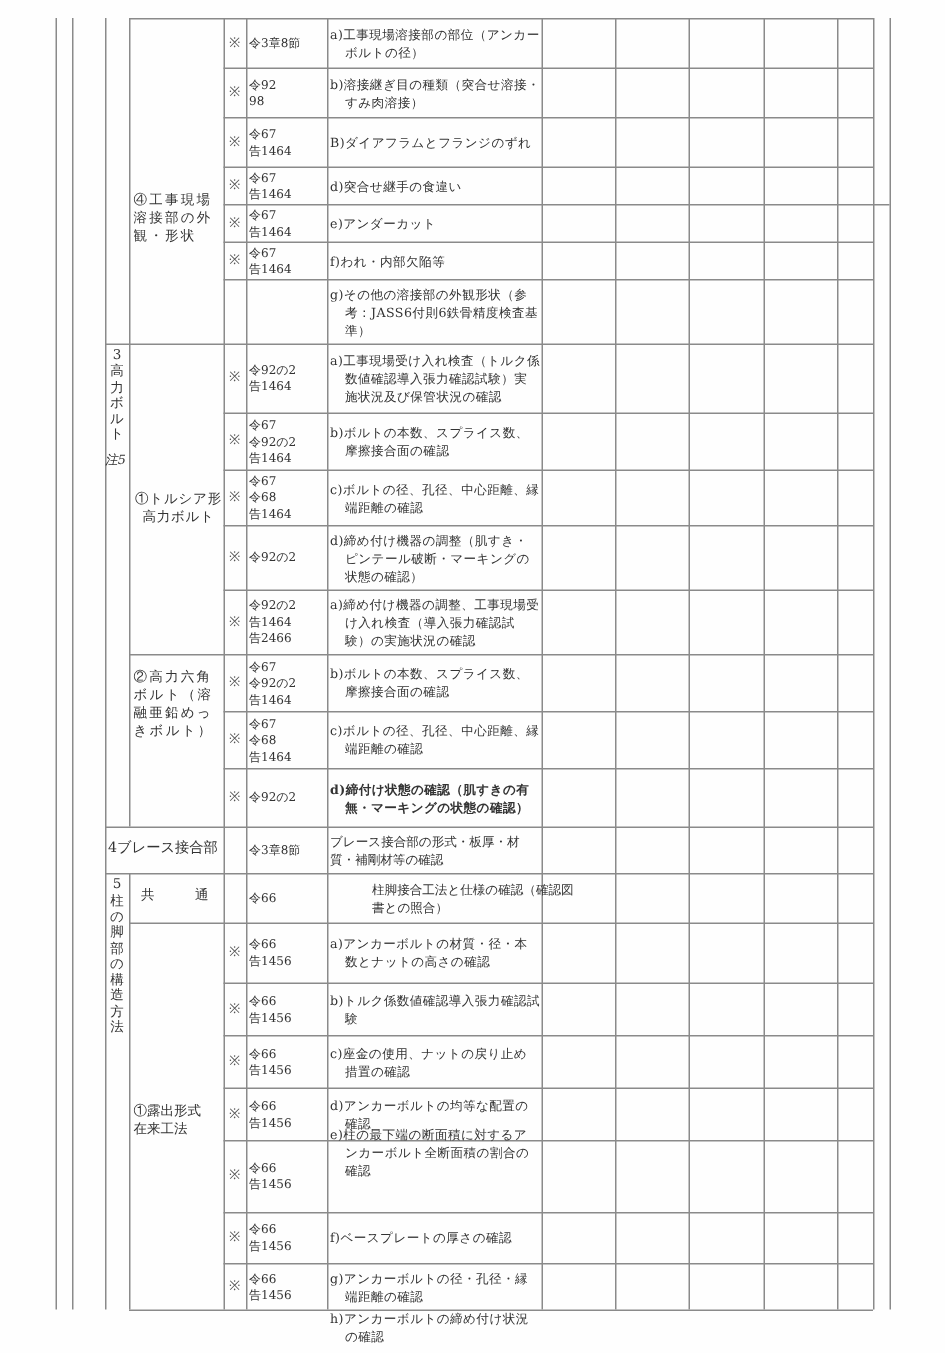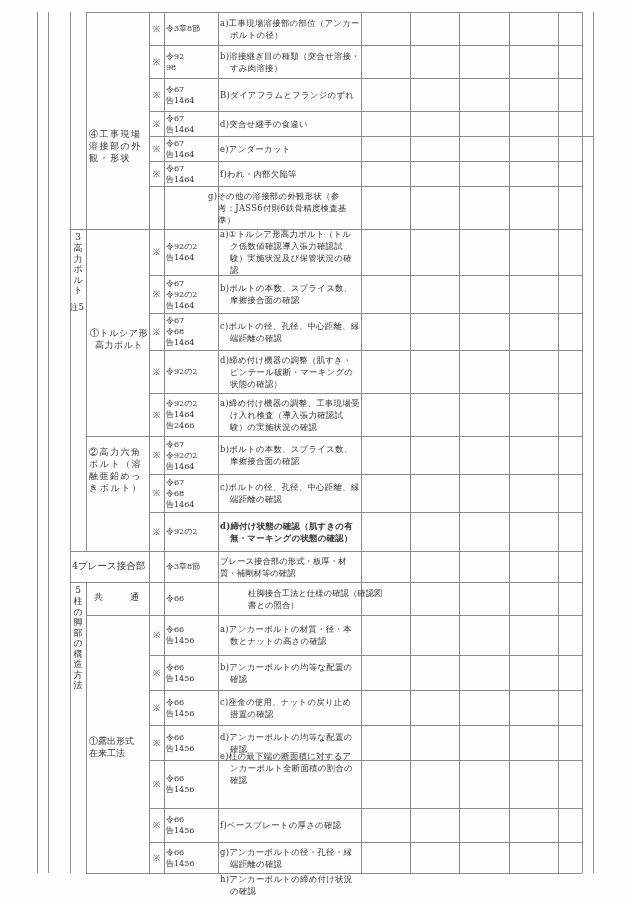--- a/index.html
+++ b/index.html
@@ -135,35 +135,35 @@
       <div class="cell desc" style="left: 218px; top: 161px; width: 143px; height: 25px;">
         <div class="first">f)われ・内部欠陥等</div>
       </div>
       <div class="cell" style="left: 361px; top: 161px; width: 49px; height: 25px;"></div>
       <div class="cell" style="left: 410px; top: 161px; width: 49px; height: 25px;"></div>
       <div class="cell" style="left: 459px; top: 161px; width: 50px; height: 25px;"></div>
       <div class="cell" style="left: 509px; top: 161px; width: 49px; height: 25px;"></div>
       <div class="cell" style="left: 558px; top: 161px; width: 24px; height: 25px;"></div>
       <div class="cell mark" style="left: 149px; top: 186px; width: 15px; height: 43px;"></div>
       <div class="cell ref" style="left: 164px; top: 186px; width: 54px; height: 43px;"></div>
-      <div class="cell desc" style="left: 206px; top: 186px; width: 143px; height: 43px;">
+      <div class="cell desc" style="left: 218px; top: 186px; width: 143px; height: 43px;">
         <div class="first">g)その他の溶接部の外観形状（参考：JASS6付則6鉄骨精度検査基準）</div>
       </div>
       <div class="cell" style="left: 361px; top: 186px; width: 49px; height: 43px;"></div>
       <div class="cell" style="left: 410px; top: 186px; width: 49px; height: 43px;"></div>
       <div class="cell" style="left: 459px; top: 186px; width: 50px; height: 43px;"></div>
       <div class="cell" style="left: 509px; top: 186px; width: 49px; height: 43px;"></div>
       <div class="cell" style="left: 558px; top: 186px; width: 24px; height: 43px;"></div>
       <div class="cell mark" style="left: 149px; top: 229px; width: 15px; height: 46px;">※</div>
       <div class="cell ref" style="left: 164px; top: 229px; width: 54px; height: 46px;">
         <div>令92の2</div>
         <div>告1464</div>
       </div>
       <div class="cell desc" style="left: 218px; top: 229px; width: 143px; height: 46px;">
-        <div class="first">a)①トルシア形高力ボルト（トルク係数値確認導入張力確認試験）実施状況及び保管状況の確認</div>
+        <div class="first">a)工事現場受け入れ検査（トルク係数値確認導入張力確認試験）実施状況及び保管状況の確認</div>
       </div>
       <div class="cell" style="left: 361px; top: 229px; width: 49px; height: 46px;"></div>
       <div class="cell" style="left: 410px; top: 229px; width: 49px; height: 46px;"></div>
       <div class="cell" style="left: 459px; top: 229px; width: 50px; height: 46px;"></div>
       <div class="cell" style="left: 509px; top: 229px; width: 49px; height: 46px;"></div>
       <div class="cell" style="left: 558px; top: 229px; width: 24px; height: 46px;"></div>
       <div class="cell mark" style="left: 149px; top: 275px; width: 15px; height: 38px;">※</div>
       <div class="cell ref" style="left: 164px; top: 275px; width: 54px; height: 38px;">
         <div>令67</div>
         <div>令92の2</div>
@@ -293,21 +293,21 @@
       <div class="cell" style="left: 410px; top: 615px; width: 49px; height: 40px;"></div>
       <div class="cell" style="left: 459px; top: 615px; width: 50px; height: 40px;"></div>
       <div class="cell" style="left: 509px; top: 615px; width: 49px; height: 40px;"></div>
       <div class="cell" style="left: 558px; top: 615px; width: 24px; height: 40px;"></div>
       <div class="cell mark" style="left: 149px; top: 655px; width: 15px; height: 35px;">※</div>
       <div class="cell ref" style="left: 164px; top: 655px; width: 54px; height: 35px;">
         <div>令66</div>
         <div>告1456</div>
       </div>
       <div class="cell desc" style="left: 218px; top: 655px; width: 143px; height: 35px;">
-        <div class="first">b)アンカーボルトの均等な配置の確認</div>
+        <div class="first">b)トルク係数値確認導入張力確認試験</div>
       </div>
       <div class="cell" style="left: 361px; top: 655px; width: 49px; height: 35px;"></div>
       <div class="cell" style="left: 410px; top: 655px; width: 49px; height: 35px;"></div>
       <div class="cell" style="left: 459px; top: 655px; width: 50px; height: 35px;"></div>
       <div class="cell" style="left: 509px; top: 655px; width: 49px; height: 35px;"></div>
       <div class="cell" style="left: 558px; top: 655px; width: 24px; height: 35px;"></div>
       <div class="cell mark" style="left: 149px; top: 690px; width: 15px; height: 35px;">※</div>
       <div class="cell ref" style="left: 164px; top: 690px; width: 54px; height: 35px;">
         <div>令66</div>
         <div>告1456</div>
@@ -385,21 +385,21 @@
     </div>
 
   <div class="cell vert" style="left:71px;top:232px;">3</div>
   <div class="cell vert" style="left:71px;top:243px;" id="s3label">
       <div>高</div>
       <div>力</div>
       <div>ボ</div>
       <div>ル</div>
       <div>ト</div>
     </div>
-  <div class="cell" style="left:70px;top:301px;font-size:8.5px;">注5</div>
+  <div class="cell" style="left:70px;top:301px;font-size:8.5px;font-style:italic;">注5</div>
 
   <div class="cell grp" style="left:70px;top:560px;font-size:9.5px;">4ブレース接合部</div>
 
   <div class="cell vert" style="left:71px;top:585px;">5</div>
   <div class="cell vert" style="left:71px;top:596px;" id="s5label">
       <div>柱</div>
       <div>の</div>
       <div>脚</div>
       <div>部</div>
       <div>の</div>

